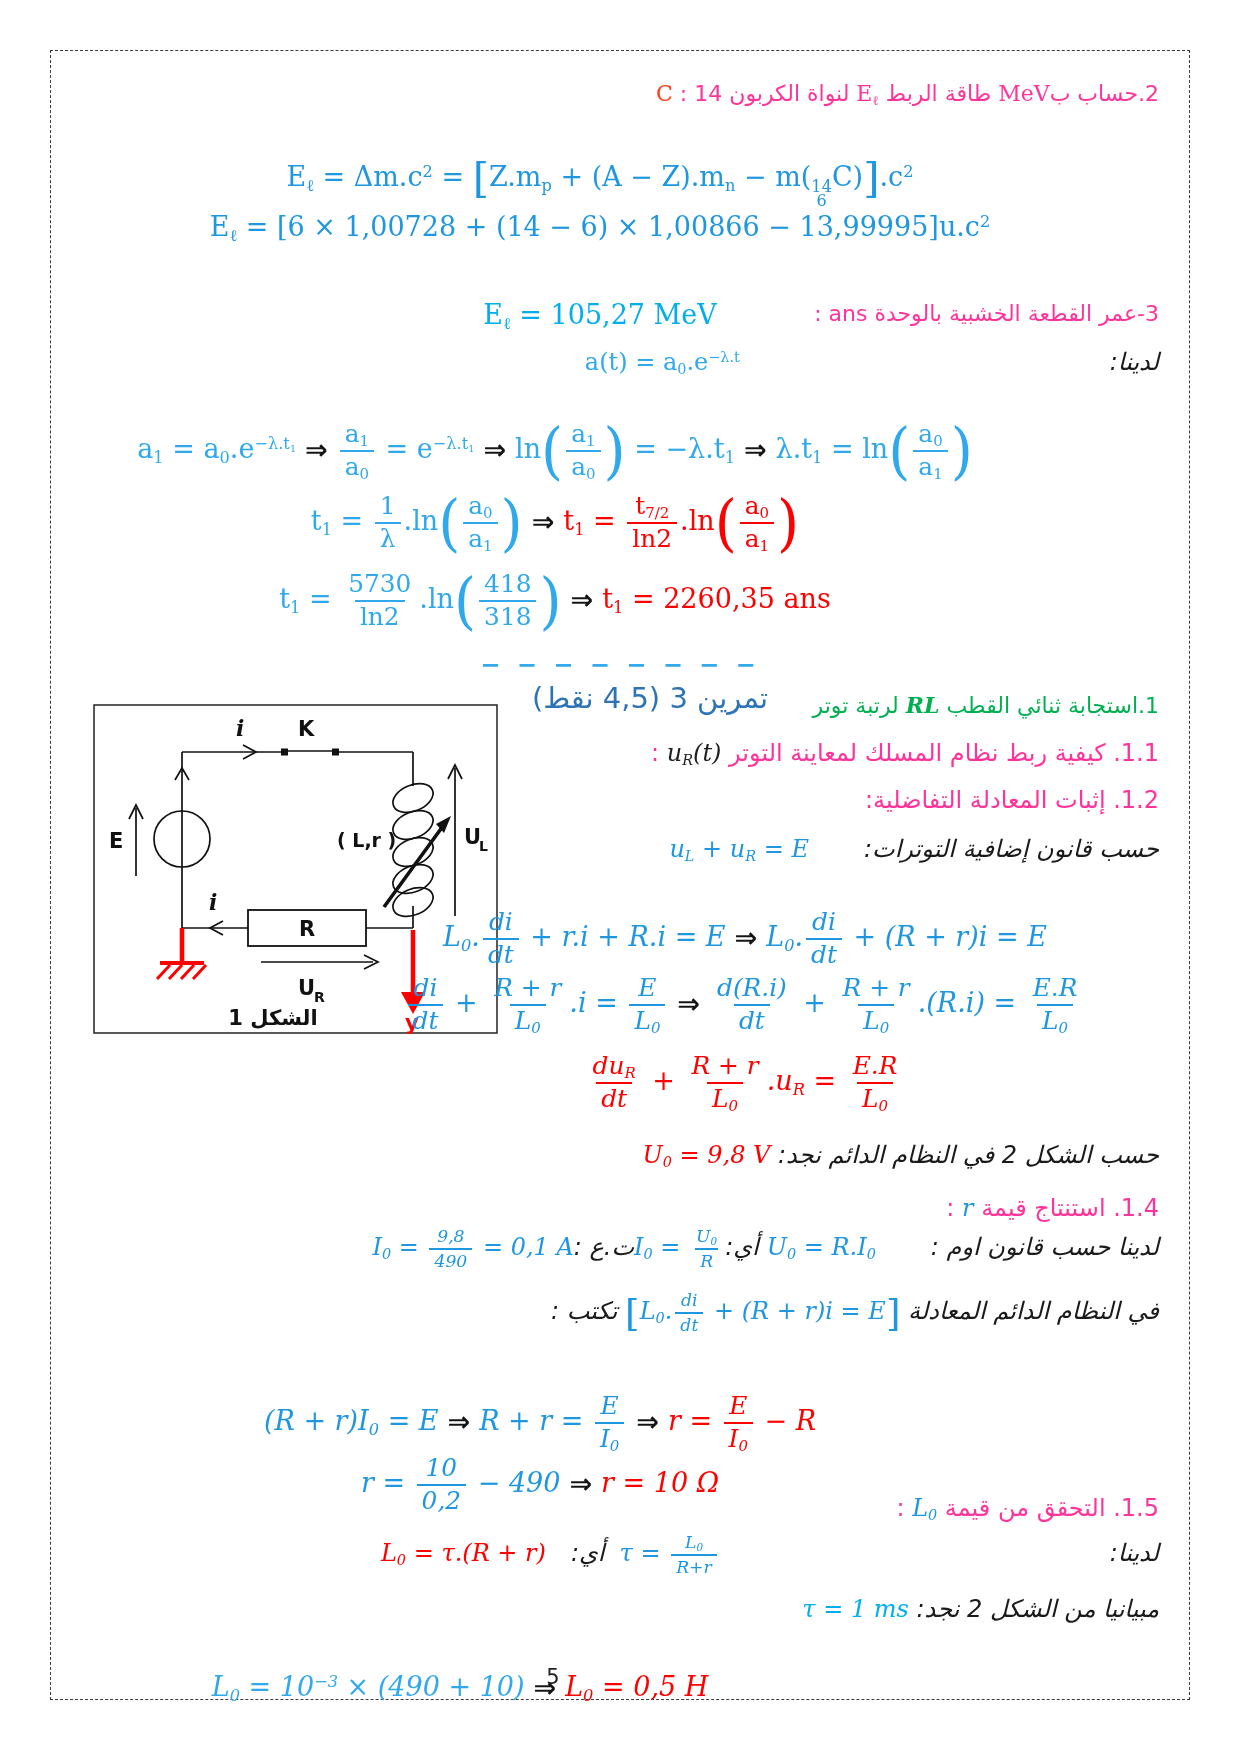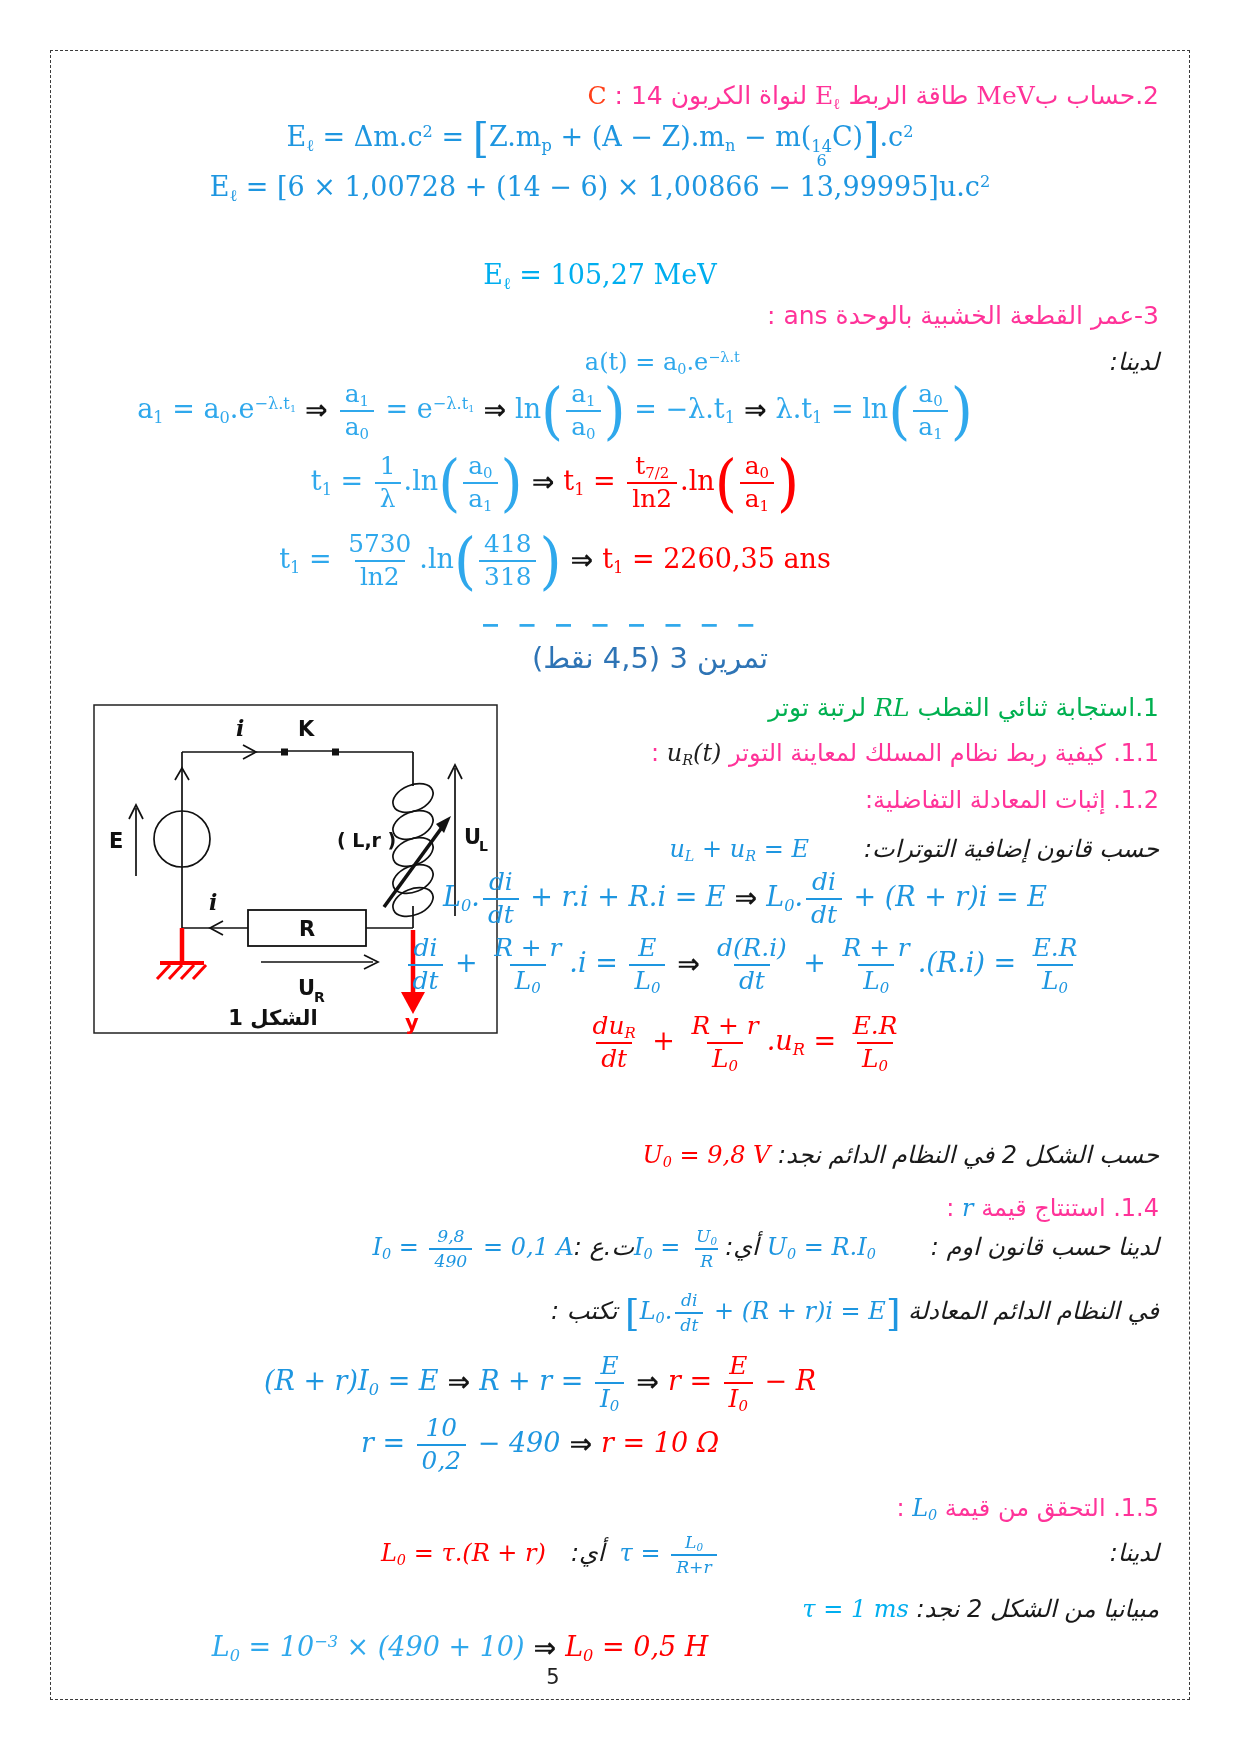--- a/index.html
+++ b/index.html
@@ -5,27 +5,27 @@
   :root{
     --pink:#FF3399; --red:#FF0000; --redc:#FF4019; --blue:#1E96E0;
     --lblue:#2FA8EC; --cyan:#00AEEF; --green:#00B050; --exblue:#2E74B5;
     --dark:#1f1f1f; --black:#1a1a1a;
   }
   html,body{margin:0;padding:0;background:#fff;}
   body{width:1240px;height:1754px;position:relative;font-family:"DejaVu Sans",sans-serif;color:var(--black);}
   .sheet{position:absolute;left:50px;top:50px;width:1140px;height:1650px;border:1.5px dashed #3a3a3a;box-sizing:border-box;background:#fff;}
   .line{position:absolute;left:30px;right:30px;white-space:nowrap;line-height:1.35;font-size:24px;}
   .rtl{direction:rtl;text-align:right;}
-  .ctr{direction:ltr;text-align:center;font-size:27px;font-family:"DejaVu Serif",serif;}
-  .hd{font-size:25px;}
+  .ctr{direction:ltr;text-align:center;font-size:27px;font-family:"DejaVu Serif",serif;margin-top:40px;}
+  .hd{font-size:22px;}
   .ex-title{font-size:29px;}
   .tok{unicode-bidi:normal;}
   .math,.grp{direction:ltr;unicode-bidi:isolate;font-family:"DejaVu Serif",serif;}
   .it{font-style:italic;}
-  .bi{font-style:italic;font-weight:normal;}
+  .bi{font-style:italic;font-weight:bold;}
   .b{font-weight:bold;}
   .sm{font-size:.78em;}
   .c-pink{color:var(--pink);} .c-red{color:var(--red);} .c-redc{color:var(--redc);}
   .c-blue{color:var(--blue);} .c-lblue{color:var(--lblue);} .c-cyan{color:var(--cyan);}
   .c-green{color:var(--green);} .c-exblue{color:var(--exblue);} .c-dark{color:var(--dark);}
   .c-black{color:var(--black);font-style:italic;}
   sub{font-size:.6em;vertical-align:-0.3em;line-height:0;}
   sup{font-size:.6em;vertical-align:.55em;line-height:0;}
   .sp{display:inline-block;height:1px;}
   .arr{font-family:"DejaVu Sans",sans-serif;font-weight:700;color:#141414;margin:0 9px;font-style:normal;vertical-align:middle;}

